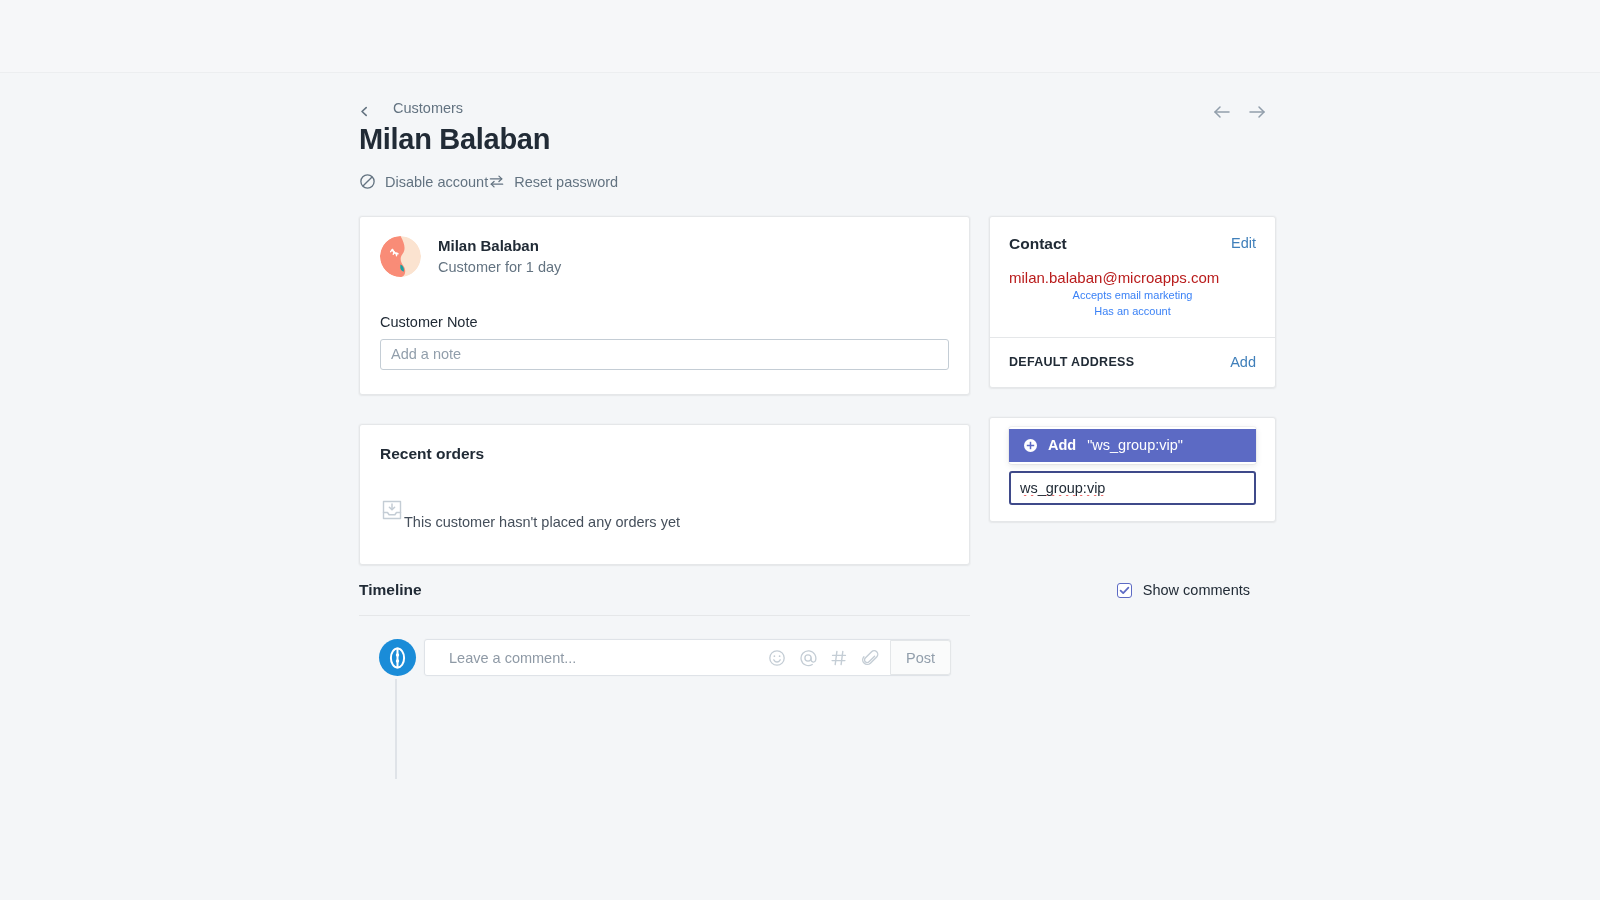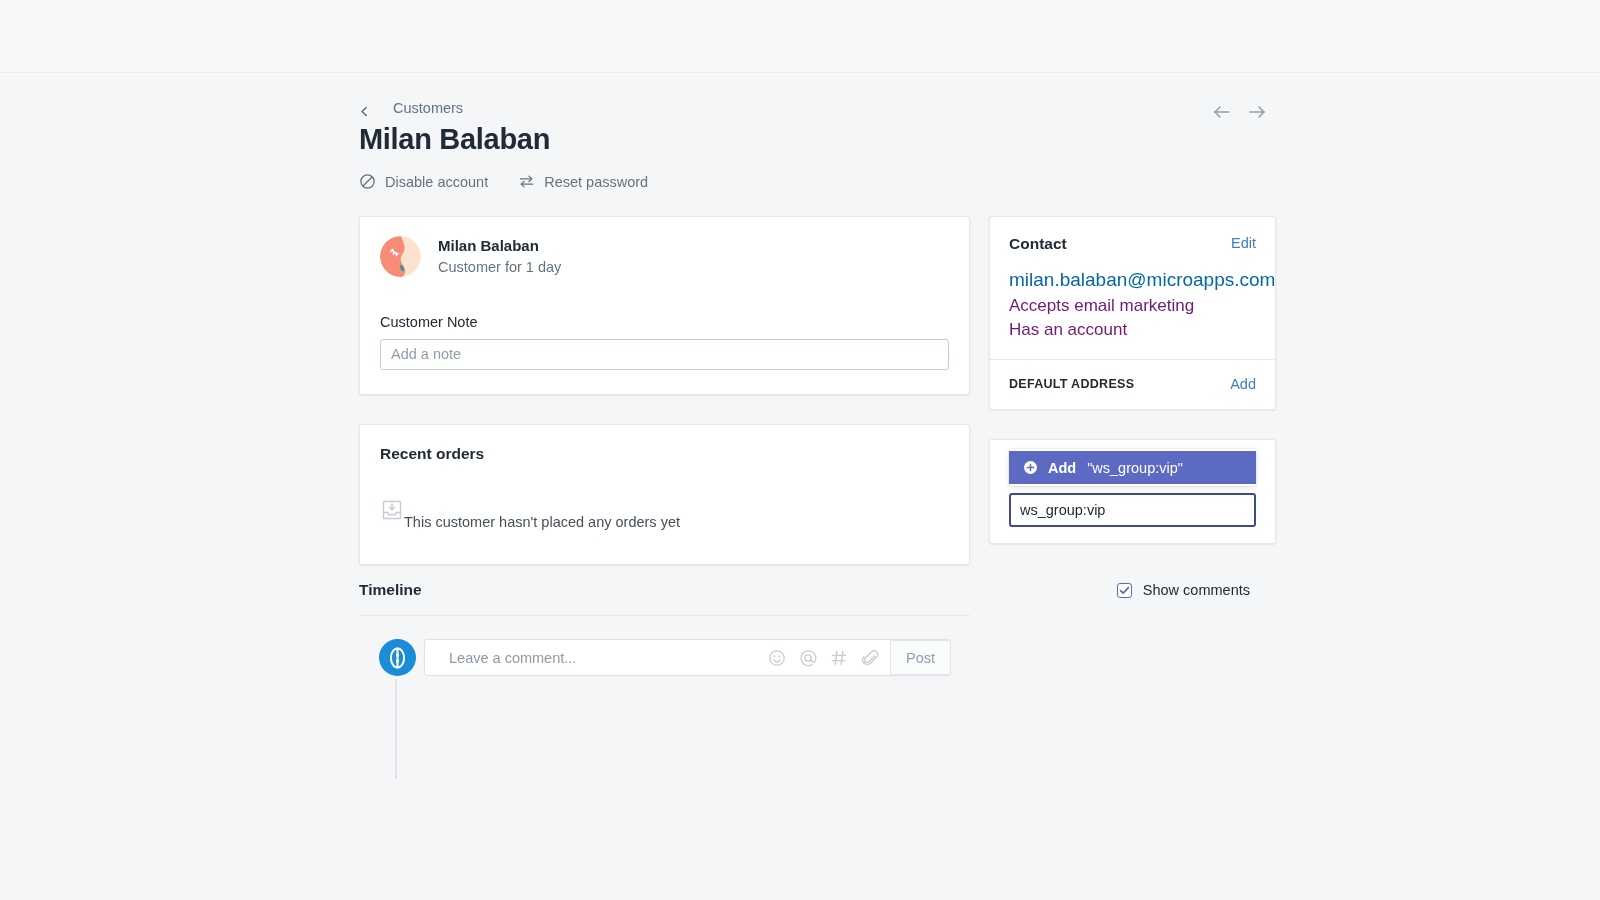--- a/index.html
+++ b/index.html
@@ -43,21 +43,21 @@
   }
   .page-title {
     position: absolute; left: 29px; top: 50px;
     font-size: 29px; font-weight: bold;
     letter-spacing: -0.3px;
     color: #212b36;
     margin: 0;
   }
   .header-actions {
     position: absolute; left: 29px; top: 100px;
-    display: flex; align-items: flex-end; gap: 30px;
+    display: flex; align-items: flex-end; 
   }
   .hdr-action {
     display: flex; align-items: center; gap: 9px;
     cursor: pointer;
   }
   .hdr-action .ic { width: 17px; height: 17px; color: #637381; display: block; }
   .hdr-action .lbl { font-size: 14.5px; color: #637381; }
   .pager {
     position: absolute; right: 38px; top: 28px;
     display: flex; align-items: center; gap: 13px;
@@ -116,22 +116,22 @@
 
   
   .contact-card { margin-bottom: 29px; }
   .contact-head {
     display: flex; align-items: flex-start; justify-content: space-between;
     padding: 18px 19px 0 19px;
   }
   .contact-title { font-size: 15.5px; font-weight: bold; color: #212b36; }
   .link { font-size: 14.5px; color: #3f7fba; cursor: pointer; }
   .contact-body { padding: 14px 19px 17px 19px; }
-  .contact-email { font-size: 19px; color: #0369a1; line-height: 1.42; cursor: pointer; }
-  .contact-line { font-size: 17px; color: #701a75; line-height: 1.42; }
+  .contact-email { font-size: 15px; color: #b91c1c; line-height: 1.42; cursor: pointer; }
+  .contact-line { font-size: 11px; color: #3b82f6; line-height: 1.42; text-align: center; }
   .contact-div { height: 1px; background: #e5e7e9; }
   .addr-row {
     display: flex; align-items: center; justify-content: space-between;
     padding: 16px 19px 17px 19px;
   }
   .addr-label {
     font-size: 12.5px; font-weight: bold; color: #212b36;
     letter-spacing: 0.3px;
   }
 

